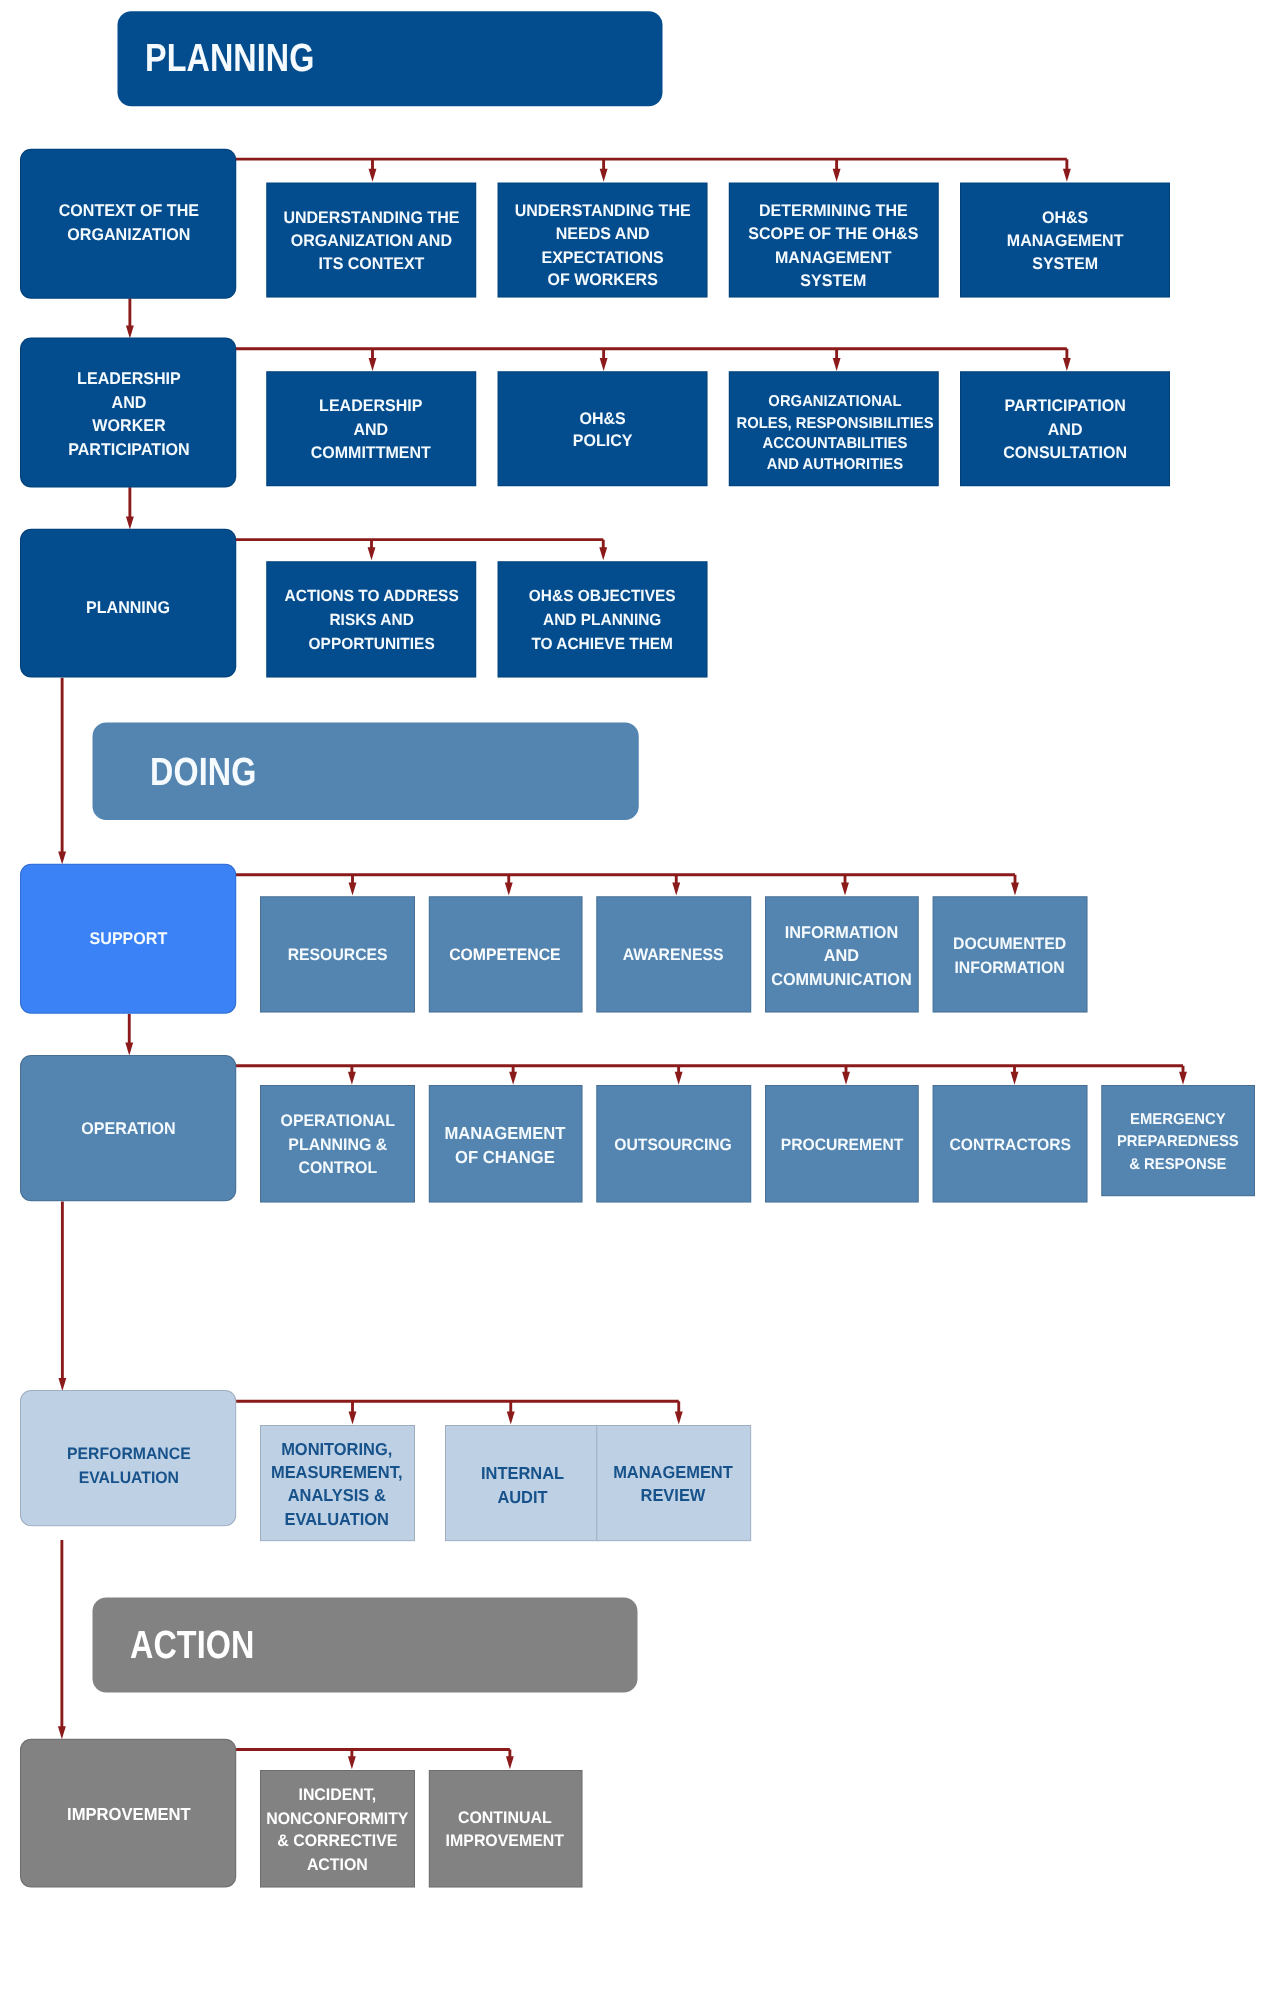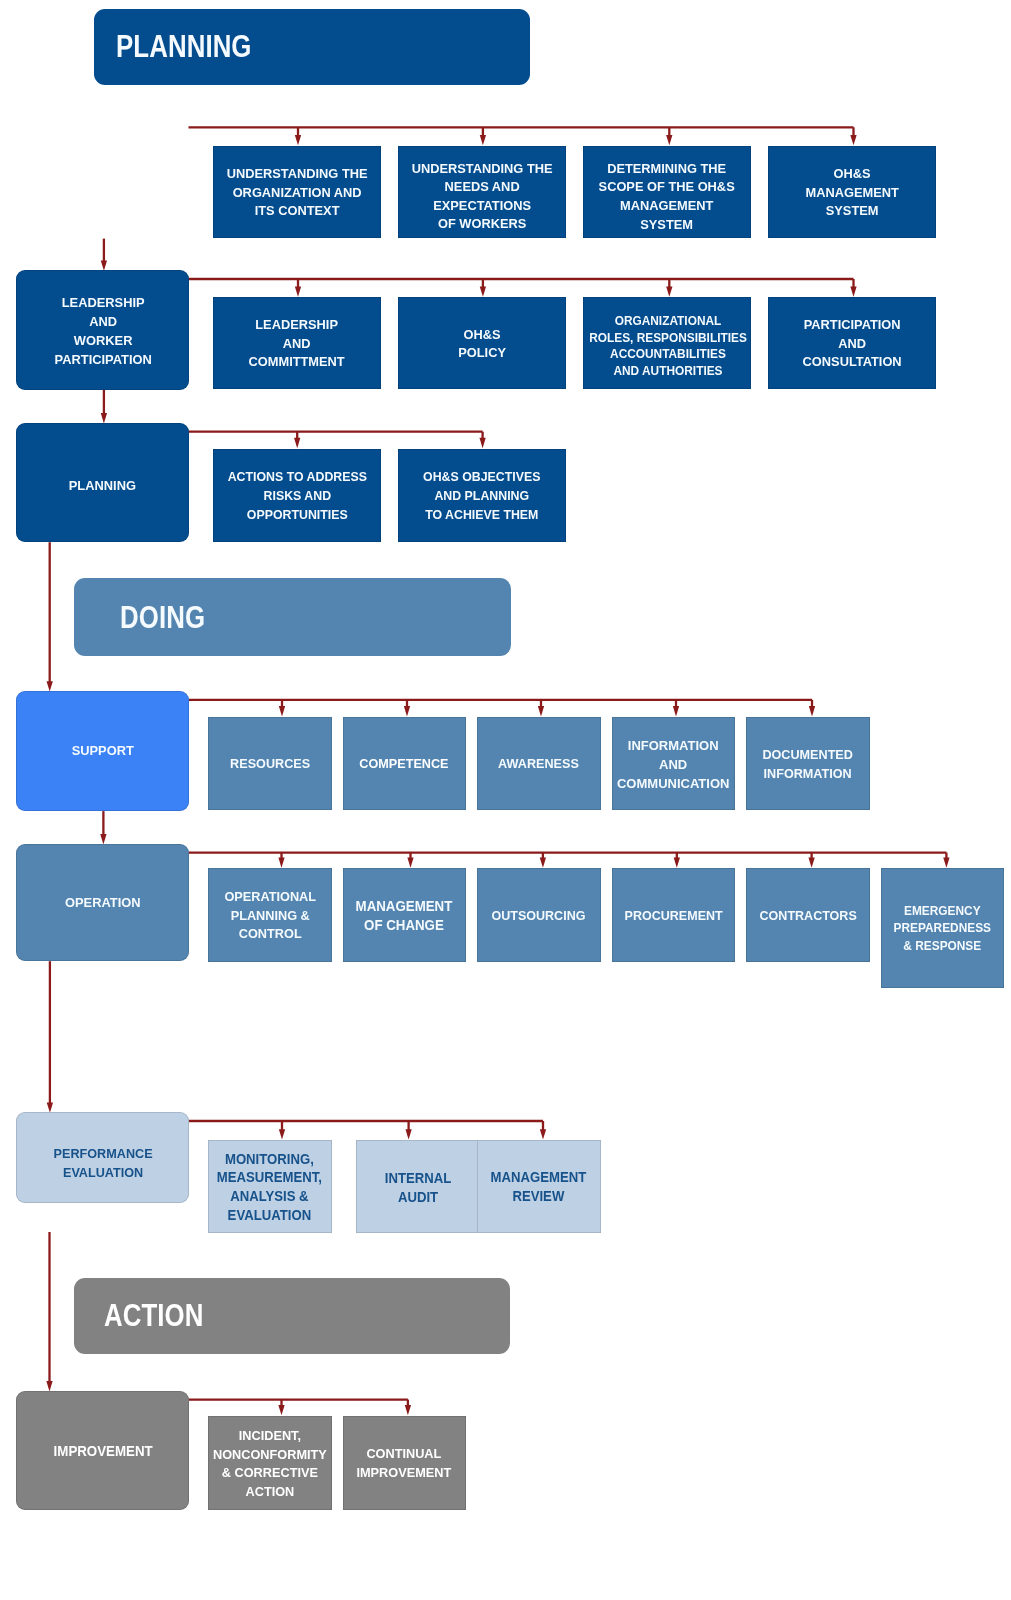--- a/index.html
+++ b/index.html
@@ -145,20 +145,24 @@
   <div class="banner" style="left:94px;top:8.5px;width:436px;height:76px;background:#034C8E;color:#F4FAFD;padding-left:22px;">
     <span class="blabel">PLANNING</span>
   </div>
   <div class="banner" style="left:73.5px;top:578px;width:437px;height:78px;background:#5485B0;color:#F4FAFD;padding-left:46.5px;">
     <span class="blabel">DOING</span>
   </div>
   <div class="banner" style="left:73.6px;top:1277.6px;width:436px;height:76.2px;background:#828282;color:#FFFFFF;padding-left:30px;">
     <span class="blabel">ACTION</span>
   </div>
 
+  <div class="node main" style="left:16.2px;top:118.6px;width:173.3px;height:120.0px;background:#034C8E;color:#F4FAFD;">
+    <span class="nlabel" style="font-size:13.55px;line-height:19.0px;position:relative;top:-0.2px;">CONTEXT OF THE
+ORGANIZATION</span>
+  </div>
   <div class="node sub" style="left:213.0px;top:145.6px;width:168.0px;height:92.3px;background:#034C8E;color:#F4FAFD;">
     <span class="nlabel" style="font-size:13.5px;line-height:18.6px;position:relative;top:1.3px;">UNDERSTANDING THE
 ORGANIZATION AND
 ITS CONTEXT</span>
   </div>
   <div class="node sub" style="left:398.0px;top:145.6px;width:168.0px;height:92.3px;background:#034C8E;color:#F4FAFD;">
     <span class="nlabel" style="font-size:13.5px;line-height:18.6px;position:relative;top:5.0px;">UNDERSTANDING THE
 NEEDS AND
 EXPECTATIONS
 OF WORKERS</span>
@@ -248,26 +252,26 @@
   </div>
   <div class="node sub narrow" style="left:477.0px;top:868.1px;width:123.5px;height:93.5px;background:#5485B0;color:#F4FAFD;">
     <span class="nlabel" style="font-size:13.2px;line-height:18.6px;position:relative;top:1.2px;">OUTSOURCING</span>
   </div>
   <div class="node sub narrow" style="left:611.5px;top:868.1px;width:123.5px;height:93.5px;background:#5485B0;color:#F4FAFD;">
     <span class="nlabel" style="font-size:13.2px;line-height:18.6px;position:relative;top:1.2px;">PROCUREMENT</span>
   </div>
   <div class="node sub narrow" style="left:746.0px;top:868.1px;width:123.5px;height:93.5px;background:#5485B0;color:#F4FAFD;">
     <span class="nlabel" style="font-size:13.2px;line-height:18.6px;position:relative;top:1.2px;">CONTRACTORS</span>
   </div>
-  <div class="node sub narrow" style="left:880.5px;top:868.1px;width:123.5px;height:120px;background:#5485B0;color:#F4FAFD;">
+  <div class="node sub narrow" style="left:880.5px;top:868.1px;width:123.5px;height:89px;background:#5485B0;color:#F4FAFD;">
     <span class="nlabel" style="font-size:12.5px;line-height:17.6px;position:relative;top:1.2px;">EMERGENCY
 PREPAREDNESS
 &amp; RESPONSE</span>
   </div>
-  <div class="node main" style="left:16.2px;top:1112.3px;width:173.3px;height:91px;background:#BED0E4;color:#17528B;">
+  <div class="node main" style="left:16.2px;top:1112.3px;width:173.3px;height:109px;background:#BED0E4;color:#17528B;">
     <span class="nlabel" style="font-size:13.3px;line-height:19.2px;position:relative;top:5.0px;">PERFORMANCE
 EVALUATION</span>
   </div>
   <div class="node sub narrow" style="left:208.0px;top:1139.9px;width:123.5px;height:92.8px;background:#BED0E4;color:#17528B;">
     <span class="nlabel" style="font-size:13.85px;line-height:18.6px;position:relative;top:0.8px;">MONITORING,
 MEASUREMENT,
 ANALYSIS &amp;
 EVALUATION</span>
   </div>
   <div class="node sub narrow" style="left:356px;top:1139.9px;width:123.5px;height:92.8px;background:#BED0E4;color:#17528B;">

